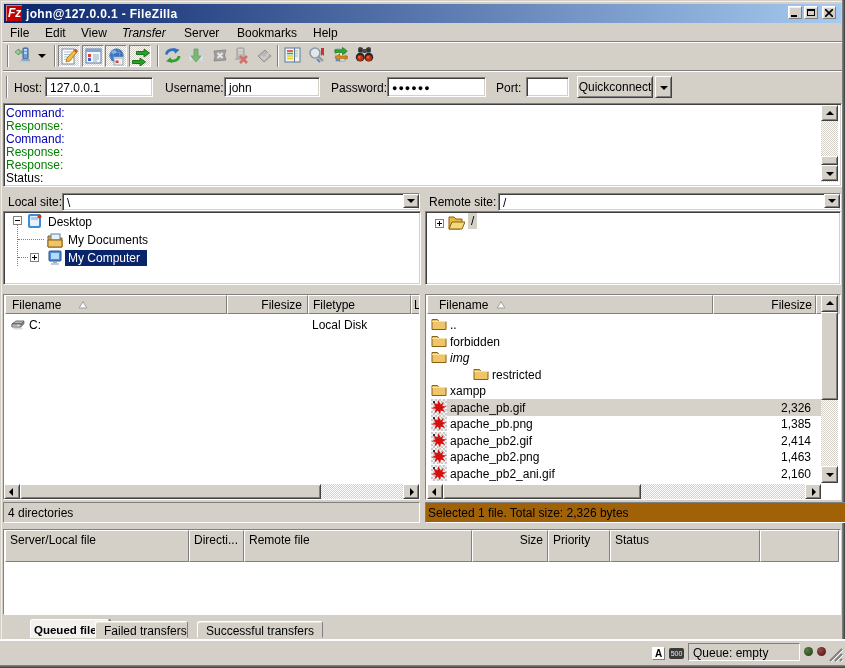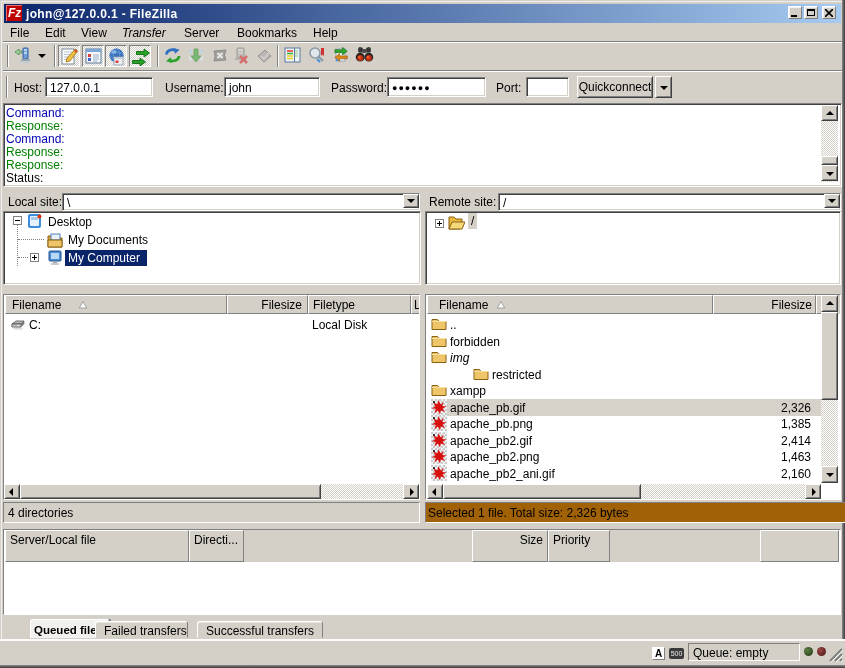--- a/index.html
+++ b/index.html
@@ -462,22 +462,24 @@
 </div>
 
 <div class="sunken1 abs" style="left:425px;top:502px;width:436px;height:21px;background:#a16207;">
     <div class="abs" style="left:2px;top:3px;">Selected 1 file. Total size: 2,326 bytes</div>
   </div>
 
 <div class="sunken1 abs" style="left:3px;top:529px;width:838px;height:86px;background:#fff;">
   <div class="abs" style="left:1px;top:0px;right:1px;height:32px;background:#d4d0c8;">
     <div class="hdrcell" style="left:0px;width:184px;">Server/Local file</div>
     <div class="hdrcell" style="left:184px;width:55px;">Directi...</div>
+    <div class="hdrcell" style="left:239px;width:228px;">Remote file</div>
     <div class="hdrcell" style="left:467px;width:76px;text-align:right;">Size</div>
     <div class="hdrcell" style="left:543px;width:62px;">Priority</div>
+    <div class="hdrcell" style="left:605px;width:150px;">Status</div>
     <div class="hdrcell" style="left:755px;right:0px;"></div>
   </div>
 </div>
 
 <div class="abs" style="left:30px;top:619px;width:80px;height:19px;background:#f2f1ee;border:1px solid;border-color:#fff #808080 #f2f1ee #fff;border-radius:3px 3px 0 0;box-shadow:1px 0 0 #404040;">
     <div class="abs" style="left:3px;top:4px;font-weight:bold;font-size:11.5px;">Queued files</div>
   </div>
 <div class="abs" style="left:95px;top:621px;width:93px;height:17px;background:#d4d0c8;border:1px solid;border-color:#fff #808080 #d4d0c8 #fff;border-radius:3px 3px 0 0;box-shadow:inset 0 1px 0 #e8e5df;">
     <div class="abs" style="left:8px;top:2px;">Failed transfers</div>
   </div>

